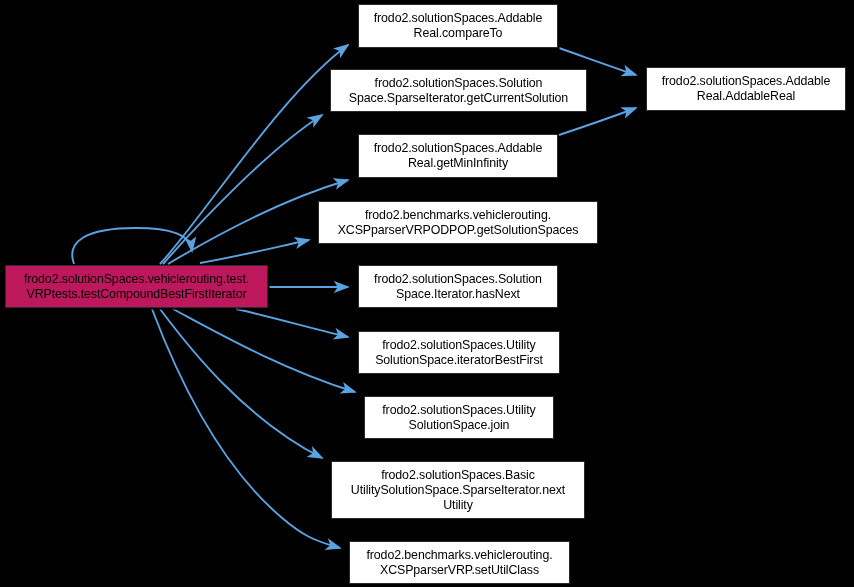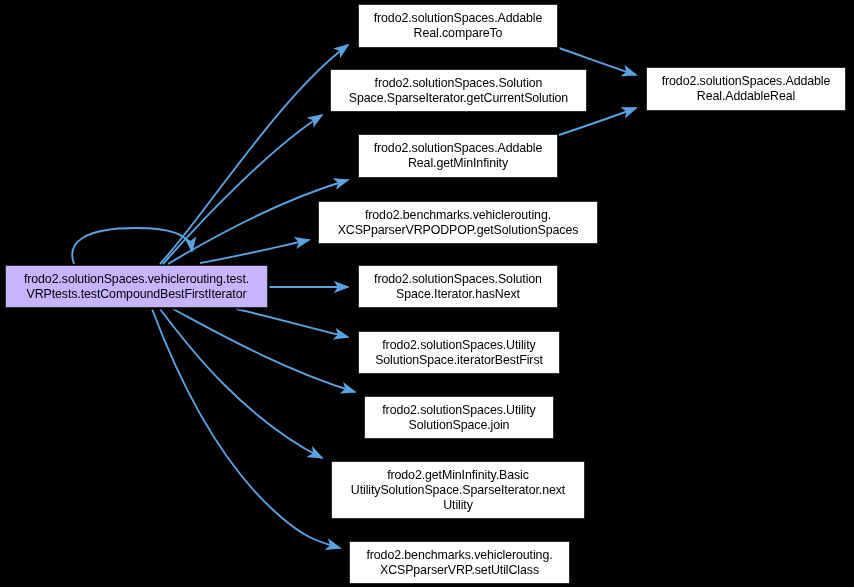--- a/index.html
+++ b/index.html
@@ -64,37 +64,37 @@
         <path d="M 236,309 C 272,317 306,327 348,337" fill="none" stroke="#5aa2e0" stroke-width="1.9" marker-end="url(#arrowhead)"></path>
         <path d="M 173,309 C 216,332 281,369 355,392" fill="none" stroke="#5aa2e0" stroke-width="1.9" marker-end="url(#arrowhead)"></path>
         <path d="M 160,309 C 190,349 244,418 322,458" fill="none" stroke="#5aa2e0" stroke-width="1.9" marker-end="url(#arrowhead)"></path>
         <path d="M 152,309 C 172,362 213,459 281,517 C 303,536 315,541 340,548" fill="none" stroke="#5aa2e0" stroke-width="1.9" marker-end="url(#arrowhead)"></path>
         <path d="M 74,264 C 66,242 85,228 136,228 C 170,228 190,234 192,251" fill="none" stroke="#5aa2e0" stroke-width="1.9" marker-end="url(#arrowhead)"></path>
         <path d="M 559,48 C 582,56 612,67 636,75" fill="none" stroke="#5aa2e0" stroke-width="1.9" marker-end="url(#arrowhead)"></path>
         <path d="M 559,135 C 583,127 612,117 636,108" fill="none" stroke="#5aa2e0" stroke-width="1.9" marker-end="url(#arrowhead)"></path>
       </g>
   </svg>
   <div id="nodes-group">
-      <div class="node root" style="left: 5px; top: 265px; width: 263px; height: 43px; background: #c4b5fd; border-color: rgb(43, 43, 43); color: rgb(0, 0, 0);">frodo2.solutionSpaces.vehiclerouting.test.
+      <div class="node root" style="left: 5px; top: 265px; width: 263px; height: 43px; background: #be185d; border-color: rgb(43, 43, 43); color: rgb(0, 0, 0);">frodo2.solutionSpaces.vehiclerouting.test.
 VRPtests.testCompoundBestFirstIterator</div>
       <div class="node" style="left: 358px; top: 4px; width: 200px; height: 44px; background: rgb(255, 255, 255); border-color: rgb(43, 43, 43); color: rgb(0, 0, 0);">frodo2.solutionSpaces.Addable
 Real.compareTo</div>
       <div class="node" style="left: 330px; top: 69px; width: 257px; height: 43px; background: rgb(255, 255, 255); border-color: rgb(43, 43, 43); color: rgb(0, 0, 0);">frodo2.solutionSpaces.Solution
 Space.SparseIterator.getCurrentSolution</div>
       <div class="node" style="left: 358px; top: 134px; width: 200px; height: 44px; background: rgb(255, 255, 255); border-color: rgb(43, 43, 43); color: rgb(0, 0, 0);">frodo2.solutionSpaces.Addable
 Real.getMinInfinity</div>
       <div class="node" style="left: 318px; top: 201px; width: 280px; height: 43px; background: rgb(255, 255, 255); border-color: rgb(43, 43, 43); color: rgb(0, 0, 0);">frodo2.benchmarks.vehiclerouting.
 XCSPparserVRPODPOP.getSolutionSpaces</div>
       <div class="node" style="left: 358px; top: 265px; width: 200px; height: 43px; background: rgb(255, 255, 255); border-color: rgb(43, 43, 43); color: rgb(0, 0, 0);">frodo2.solutionSpaces.Solution
 Space.Iterator.hasNext</div>
       <div class="node" style="left: 358px; top: 331px; width: 202px; height: 43px; background: rgb(255, 255, 255); border-color: rgb(43, 43, 43); color: rgb(0, 0, 0);">frodo2.solutionSpaces.Utility
 SolutionSpace.iteratorBestFirst</div>
       <div class="node" style="left: 364px; top: 396px; width: 190px; height: 43px; background: rgb(255, 255, 255); border-color: rgb(43, 43, 43); color: rgb(0, 0, 0);">frodo2.solutionSpaces.Utility
 SolutionSpace.join</div>
-      <div class="node" style="left: 331px; top: 461px; width: 254px; height: 58px; background: rgb(255, 255, 255); border-color: rgb(43, 43, 43); color: rgb(0, 0, 0);">frodo2.getMinInfinity.Basic
+      <div class="node" style="left: 331px; top: 461px; width: 254px; height: 58px; background: rgb(255, 255, 255); border-color: rgb(43, 43, 43); color: rgb(0, 0, 0);">frodo2.solutionSpaces.Basic
 UtilitySolutionSpace.SparseIterator.next
 Utility</div>
       <div class="node" style="left: 349px; top: 541px; width: 221px; height: 43px; background: rgb(255, 255, 255); border-color: rgb(43, 43, 43); color: rgb(0, 0, 0);">frodo2.benchmarks.vehiclerouting.
 XCSPparserVRP.setUtilClass</div>
       <div class="node" style="left: 646px; top: 67px; width: 200px; height: 44px; background: rgb(255, 255, 255); border-color: rgb(43, 43, 43); color: rgb(0, 0, 0);">frodo2.solutionSpaces.Addable
 Real.AddableReal</div>
     </div>
 </div>
 
 </body></html>

